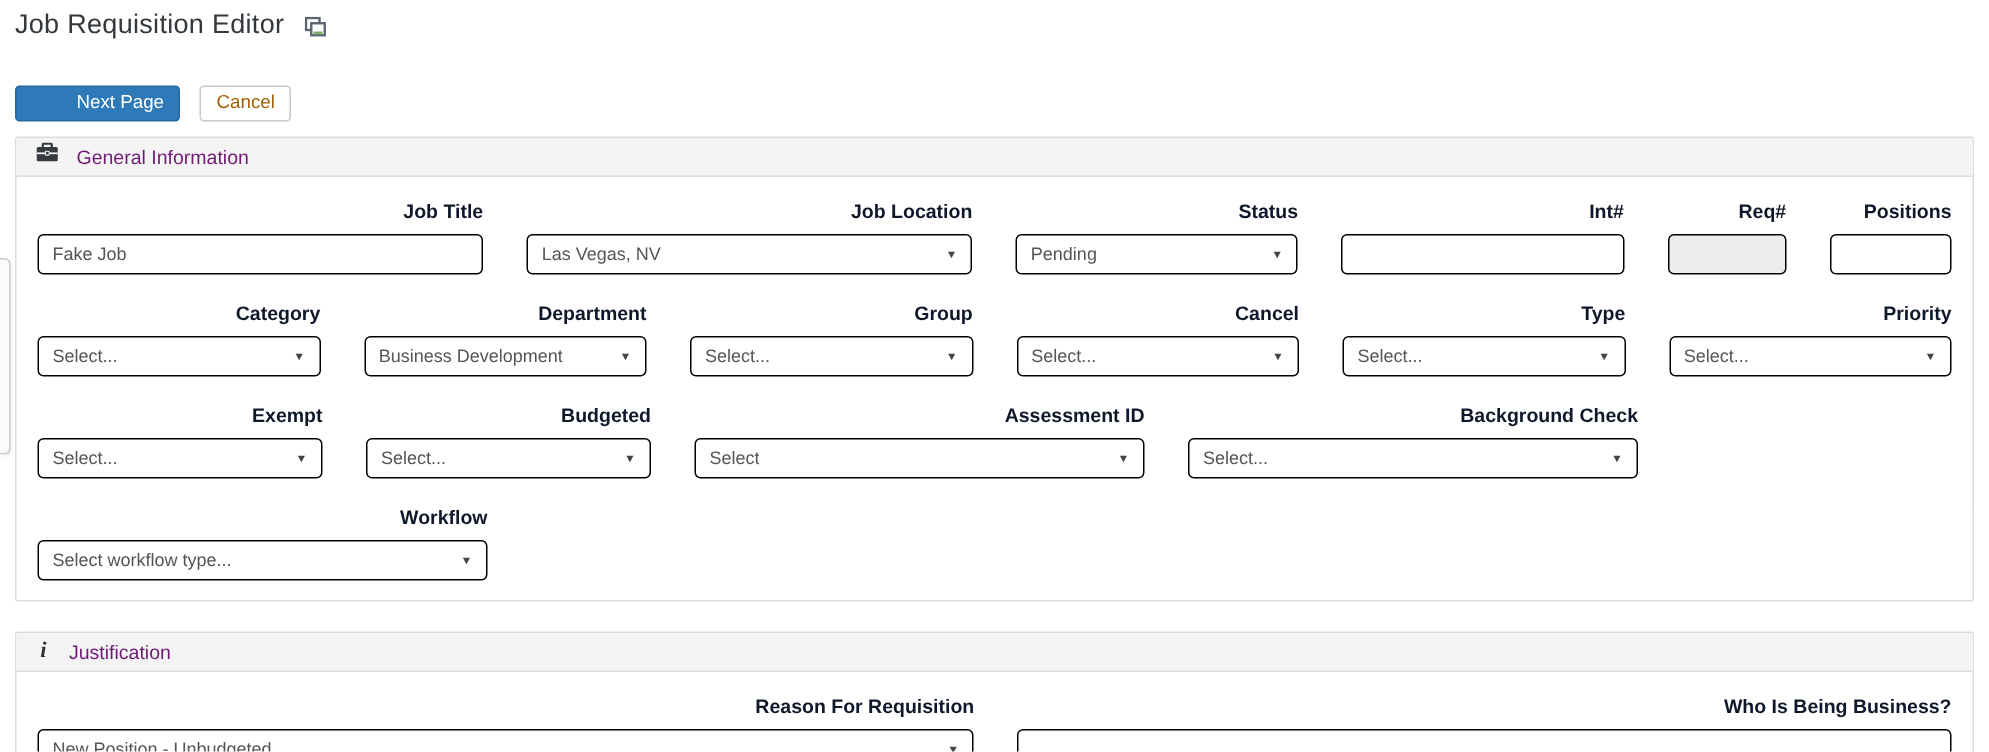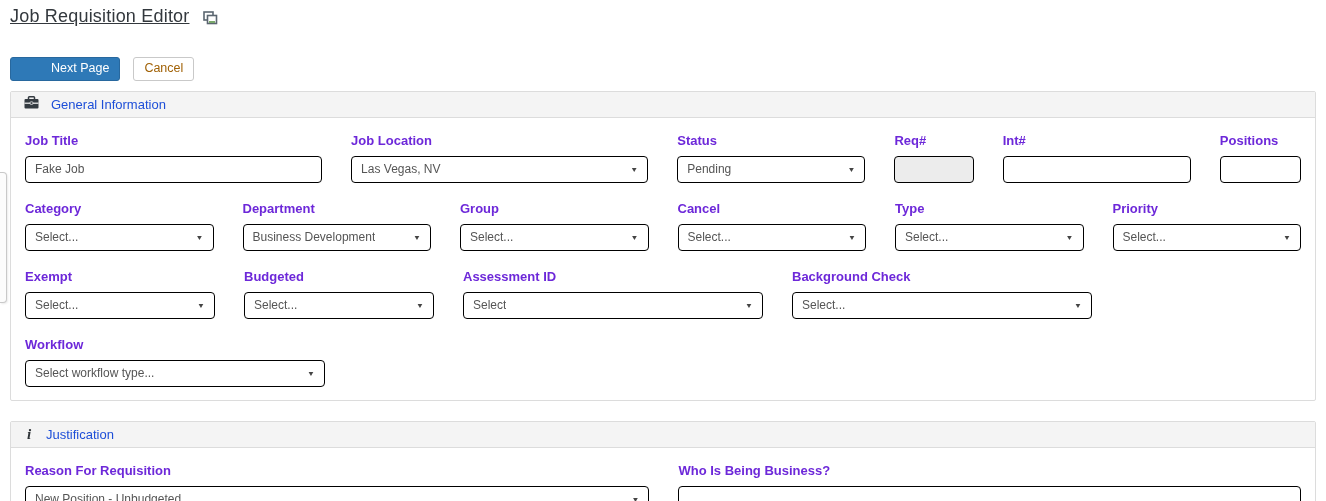--- a/index.html
+++ b/index.html
@@ -7,40 +7,40 @@
     font-family:"Liberation Sans","DejaVu Sans",sans-serif; }
 
   
   .side-tab { position:absolute; left:0; top:172px; width:7px; height:131px;
     background:#fcfcfc; border:1px solid #c9c9c9; border-left:none;
     border-radius:0 4px 4px 0; box-shadow:1px 1px 2px rgba(0,0,0,.08); cursor:pointer; }
 
   .page { position:relative; width:1326px; height:501px; }
 
   .page-title-row { display:flex; align-items:center; gap:13px; padding:6px 0 0 10px; }
-  .page-title { font-size:18px; font-weight:400; color:#33383d; letter-spacing:.2px;text-decoration:underline; }
+  .page-title { font-size:18px; font-weight:400; color:#33383d; letter-spacing:.2px; }
   .title-icon { display:inline-flex; margin-top:2px; cursor:pointer; }
 
   .toolbar { display:flex; gap:13px; margin:30px 0 0 10px; }
   .btn { font-size:12.5px; line-height:1; padding:4px 10px 5px; border-radius:3px;
     cursor:pointer; border:1px solid transparent; font-family:inherit; }
   .btn-primary { background:#2e79b7; border-color:#28689e; color:#fff;padding-left:40px; }
   .btn-default { background:#fff; border-color:#c9c9c9; color:#a16207; }
 
   .panel { margin:10px 10px 0; border:1px solid #dcdcdc; border-radius:2px; background:#fff; }
   .panel + .panel { margin-top:20px; }
   .panel-header { display:flex; align-items:center; gap:12px; background:#f4f4f4;
     border-bottom:1px solid #dcdcdc; padding:5px 13px; height:26px; }
-  .panel-title { font-size:13px; color:#1d4ed8;text-align:center; }
+  .panel-title { font-size:13px; color:#701a75;text-align:center; }
   .panel-body { padding:15px 14px 13px; }
 
   .form-row { display:flex; gap:29px; margin-bottom:18px; }
   .form-row:last-child { margin-bottom:0; }
   .field { display:flex; flex-direction:column; }
-  .field > label { font-size:13px; font-weight:700; color:#6d28d9; margin-bottom:8px; }
+  .field > label { font-size:13px; font-weight:700; color:#0f172a; margin-bottom:8px;text-align:right; }
 
   .w300{width:300px} .w190{width:190px} .w80{width:80px} .w82{width:82px}
   .w630{width:630px} .w628{width:628px}
 
   .control { height:27px; width:100%; border:1px solid #000000; border-radius:4px;
     background:#fff; font-size:12px; color:#555; padding:0 9px;
     font-family:inherit; }
   input.control:disabled { background:#ececec; color:#777; }
 
   .select { display:flex; align-items:center; justify-content:space-between;
@@ -100,27 +100,27 @@
             <span class="arrow">▼</span>
           </div>
         </div>
         <div class="field w190">
           <label>Status</label>
           <div class="control select">
             <span class="sel-text">Pending</span>
             <span class="arrow">▼</span>
           </div>
         </div>
+        <div class="field w190">
+          <label>Int#</label>
+          <input class="control" type="text" value="" style="">
+        </div>
         <div class="field w80">
           <label>Req#</label>
           <input class="control" type="text" disabled="" value="" style="">
-        </div>
-        <div class="field w190">
-          <label>Int#</label>
-          <input class="control" type="text" value="" style="">
         </div>
         <div class="field w82">
           <label>Positions</label>
           <input class="control" type="text" value="" style="">
         </div>
       </div>
 
       <div class="form-row">
         <div class="field w190">
           <label>Category</label>

